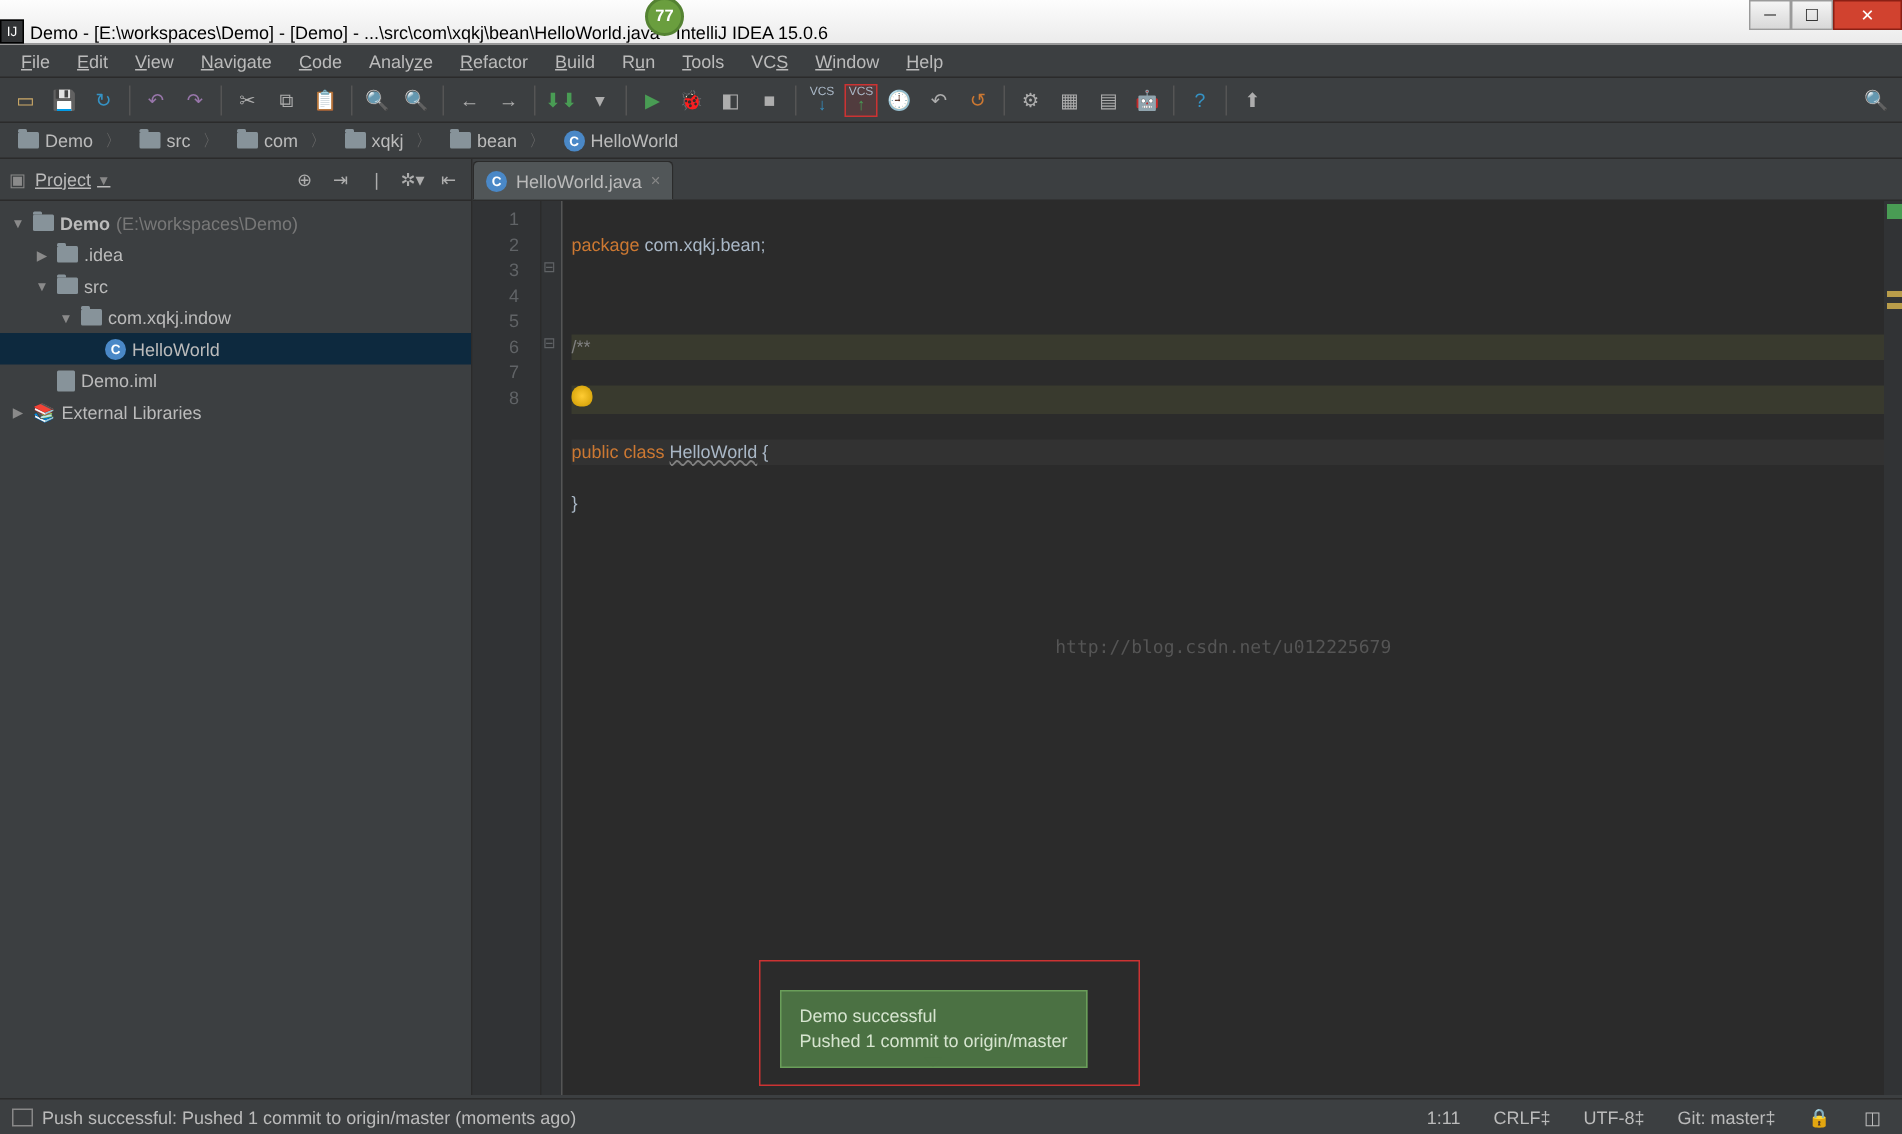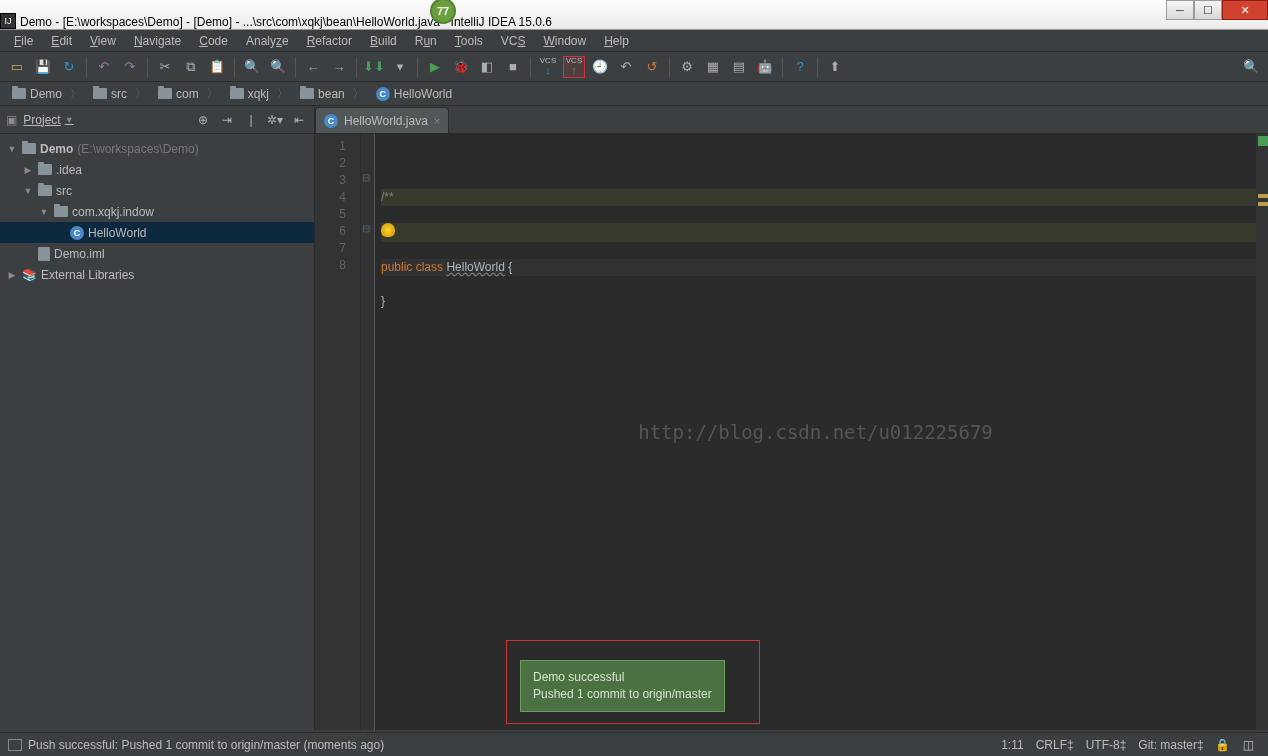--- a/index.html
+++ b/index.html
@@ -71,29 +71,29 @@
 .code .jd { color:#629755; font-style:italic; }
 .code .cls { color:#a9b7c6; text-decoration:underline wavy #808080; }
 .code .br { color:#a9b7c6; }
 .code .jdblock { background:rgba(82,85,53,0.35); display:block; padding-left:0; }
 .code .bulb { display:inline-block; width:14px; height:14px; background:radial-gradient(circle,#ffcc33,#cc9900); border-radius:50% 50% 40% 40%; }
 .code .cursor-line { background:#323232; display:block; }
 .err-stripe { width:12px; background:#313335; position:relative; }
 .err-stripe .m-green { position:absolute; right:0; width:10px; height:10px; background:#499c54; }
 .err-stripe .m-yel { position:absolute; right:0; width:10px; height:4px; background:#b89c4a; }
 
-.watermark { position:absolute; left:50%; top:50%; transform:translate(-50%,-50%); color:#555; font-size:19px; font-family:Consolas,monospace; pointer-events:none; white-space:nowrap; }
+.watermark { position:absolute; left:50%; top:50%; transform:translate(-50%,-50%); color:#555; font-size:12px; font-family:Consolas,monospace; pointer-events:none; white-space:nowrap; }
 
 
 .highlight-box { position:absolute; left:506px; bottom:32px; width:254px; height:84px; border:1px solid #cc3333; pointer-events:none; }
 .notification { position:absolute; left:520px; bottom:44px; background:#4b7143; border:1px solid #6a9e5a; padding:8px 12px; color:#d6e4cf; line-height:1.4; }
 .notification::after { content:''; position:absolute; bottom:-6px; left:50%; transform:translateX(-50%); border:6px solid transparent; border-top-color:#4b7143; }
 
 
-.statusbar { position:absolute; bottom:0; left:0; right:0; height:24px; background:#3c3f41; border-top:1px solid #2b2b2b; display:flex; align-items:center; padding:0 8px; color:#bbbbbb; }
+.statusbar { position:absolute; bottom:0; left:0; right:0; height:24px; background:#3c3f41; border-top:1px solid #2b2b2b; display:flex; align-items:center; padding:0 8px; gap:10px; color:#bbbbbb; }
 .statusbar .left { flex:1; display:flex; align-items:center; gap:6px; }
 .statusbar .cell { padding:0 6px; }
 .status-ico { width:14px; height:12px; border:1px solid #888; }
 </style>
 </head>
 <body>
 
 <div class="titlebar">
   <div class="icon-left">IJ</div>
   <span class="title-text">Demo - [E:\workspaces\Demo] - [Demo] - ...\src\com\xqkj\bean\HelloWorld.java - IntelliJ IDEA 15.0.6</span>
@@ -268,20 +268,21 @@
           <div>5</div>
           <div>6</div>
           <div>7</div>
           <div>8</div>
         </div>
       <div class="fold-col">
         <span class="fold-mark" style="top:38px">⊟</span>
         <span class="fold-mark" style="top:89px">⊟</span>
       </div>
       <div class="code" style="white-space: pre;">
+<span style="display: block;"><span class="kw">package</span><span class="pkg"> com.xqkj.bean;</span></span>
 <span style="display: block;">&nbsp;</span>
 <span class="jdblock" style="display: block;"><span class="cmt">/**</span></span>
 <span class="jdblock" style="display: block;"><span class="bulb"></span></span>
 <span class="cursor-line" style="display: block;"><span class="kw">public </span><span class="kw">class </span><span class="cls">HelloWorld</span><span class="br"> {</span></span>
 <span class="br" style="display: block;">}</span>
         <div class="watermark">http://blog.csdn.net/u012225679</div>
       </div>
       <div class="err-stripe">
         <div class="m-green" style="top:2px"></div>
         <div class="m-yel" style="top:60px"></div>

